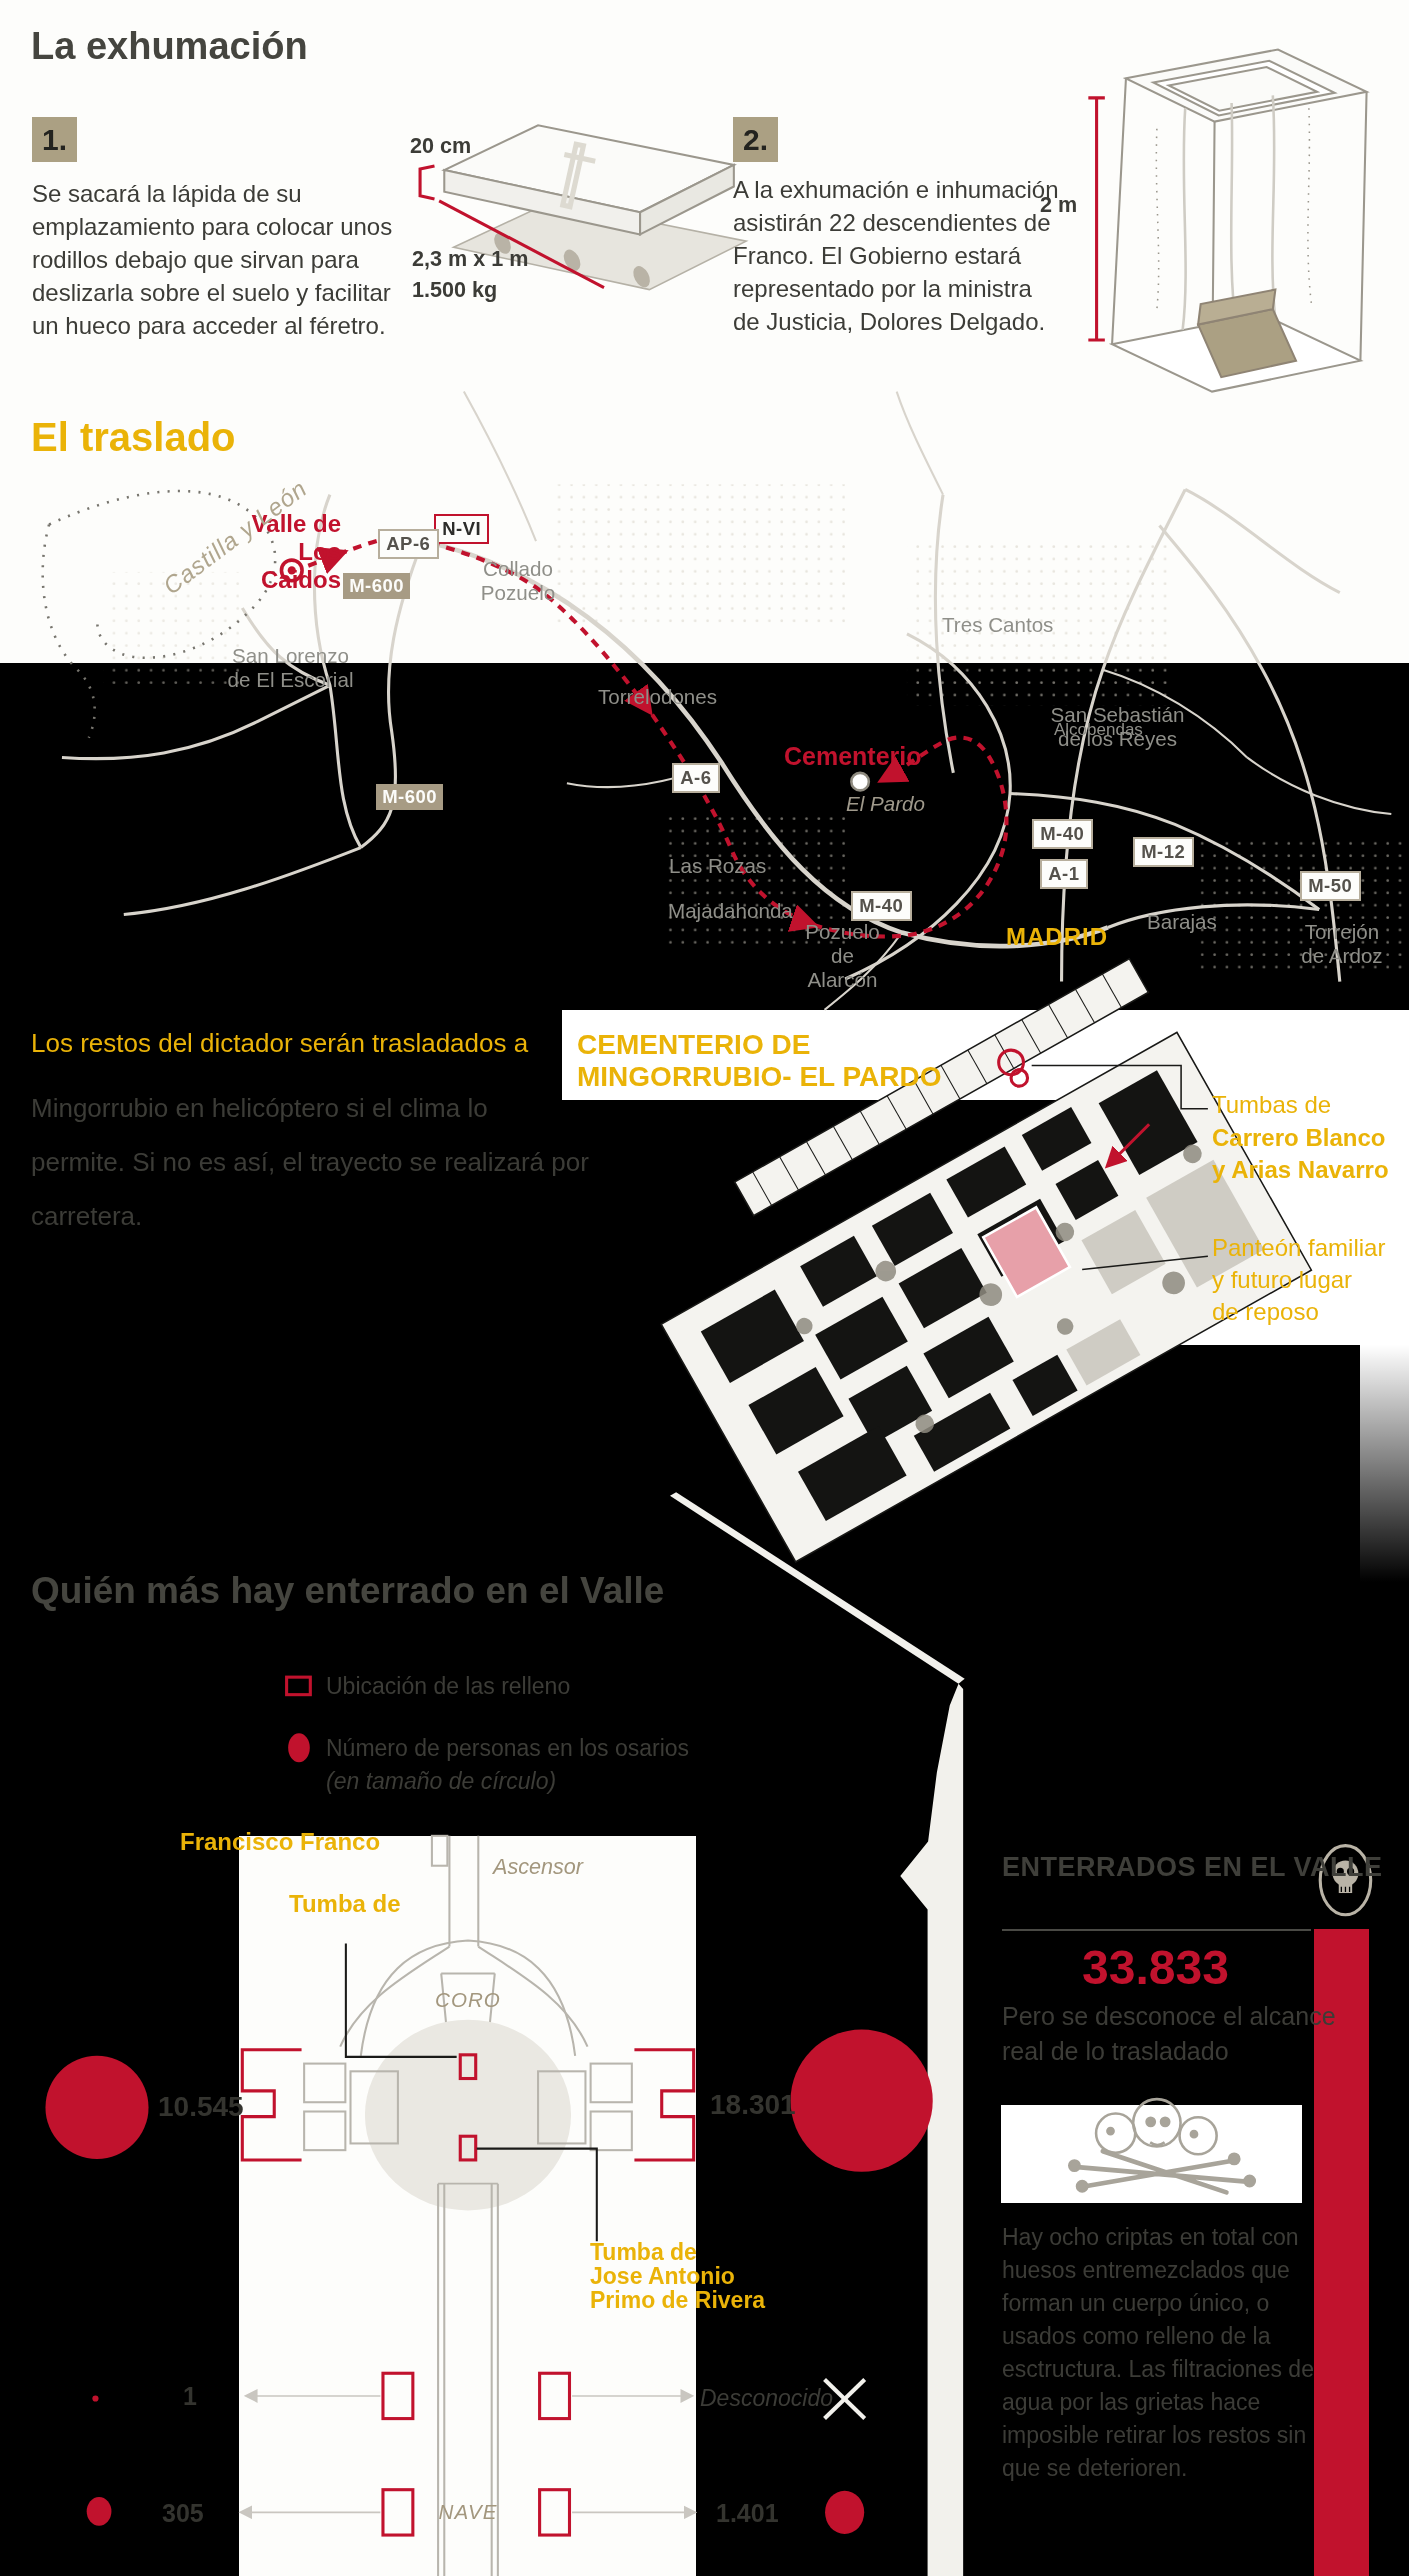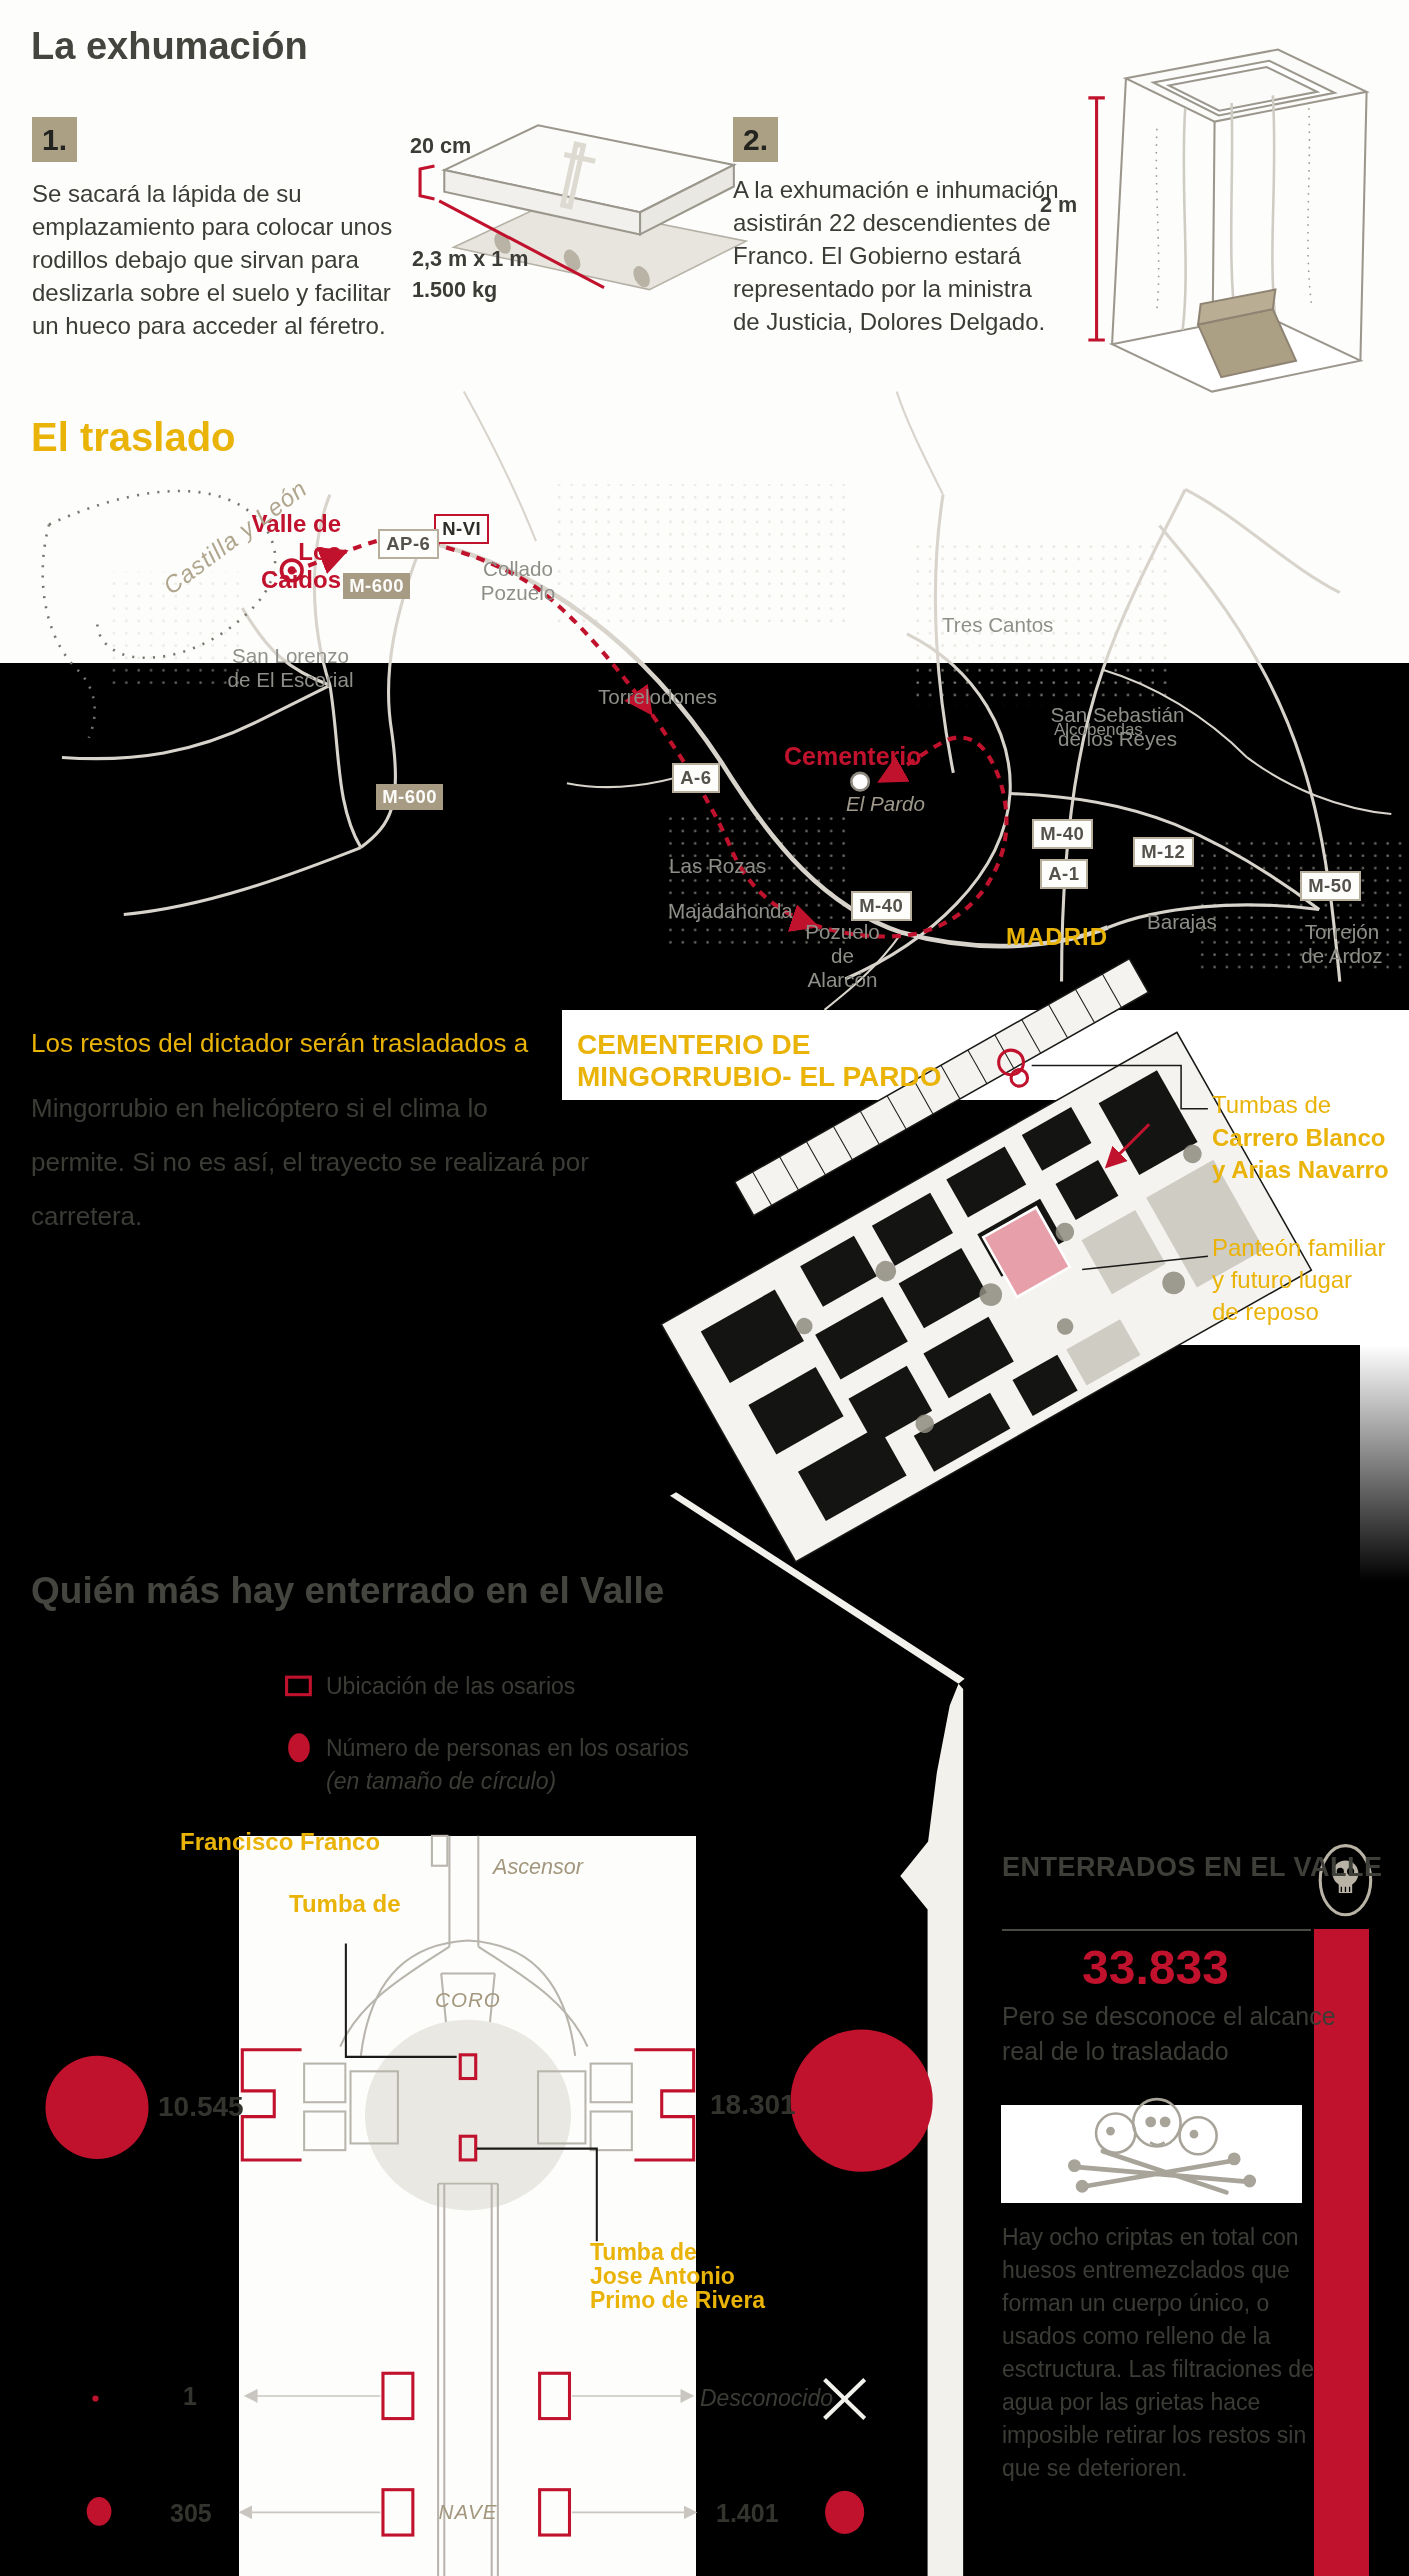--- a/index.html
+++ b/index.html
@@ -380,39 +380,39 @@
 <div class="lb pre b dark" style="left:577px;top:1029px;font-size:28px;line-height:32px;">CEMENTERIO DE
 MINGORRUBIO- EL PARDO</div>
 <div class="lb dark" style="left:1212px;top:1091px;font-size:24px;">Tumbas de</div>
 <div class="lb pre b dark" style="left:1212px;top:1122px;font-size:24px;line-height:32px;">Carrero Blanco
 y Arias Navarro</div>
 <div class="lb pre dark" style="left:1212px;top:1232px;font-size:24px;line-height:32px;">Panteón familiar
 y futuro lugar
 de reposo</div>
 
 <div class="lb b head" style="left:31px;top:1570px;font-size:37px;">Quién más hay enterrado en el Valle</div>
-<div class="lb dim" style="left:326px;top:1673px;font-size:23px;">Ubicación de las osarios</div>
+<div class="lb dim" style="left:326px;top:1673px;font-size:23px;">Ubicación de las relleno</div>
 <div class="lb dim" style="left:326px;top:1735px;font-size:23px;">Número de personas en los osarios</div>
 <div class="lb i dim" style="left:326px;top:1768px;font-size:23px;">(en tamaño de círculo)</div>
 
 <div class="lb i tan" style="left:493px;top:1854px;font-size:21.6px;">Ascensor</div>
 <div class="lb i tan ctr" style="left:427px;top:1988px;width:82px;font-size:20.6px;letter-spacing:1px;">CORO</div>
 <div class="lb i tan ctr" style="left:427px;top:2500px;width:82px;font-size:20.6px;letter-spacing:1px;">NAVE</div>
 
 <div class="lb b dark" style="left:289px;top:1890px;font-size:24px;">Tumba de</div>
 <div class="lb b dark" style="left:180px;top:1828px;font-size:24px;">Francisco Franco</div>
 <div class="lb pre b dark" style="left:590px;top:2240px;font-size:23px;line-height:24px;">Tumba de
 Jose Antonio
 Primo de Rivera</div>
 
 <div class="lb b dim2" style="left:158px;top:2091px;font-size:28px;">10.545</div>
 <div class="lb b dim2" style="left:710px;top:2089px;font-size:28px;">18.301</div>
 <div class="lb b dim2" style="left:183px;top:2382px;font-size:25px;">1</div>
 <div class="lb i dim" style="left:700px;top:2385px;font-size:23px;">Desconocido</div>
-<div class="lb b dim2" style="left:170px;top:2499px;font-size:25px;">305</div>
+<div class="lb b dim2" style="left:162px;top:2499px;font-size:25px;">305</div>
 <div class="lb b dim2" style="left:716px;top:2499px;font-size:25px;">1.401</div>
 
 <div class="lb b" style="left:1002px;top:1852px;font-size:27px;color:#3f3f3a;letter-spacing:0.5px;">ENTERRADOS EN EL VALLE</div>
 <div class="lb b red ctr" style="left:1001px;top:1940px;width:309px;font-size:48px;">33.833</div>
 <div class="lb pre dim" style="left:1002px;top:1999px;font-size:25px;line-height:35px;">Pero se desconoce el alcance
 real de lo trasladado</div>
 <div class="lb pre dim" style="left:1002px;top:2221px;font-size:23px;line-height:33px;">Hay ocho criptas en total con
 huesos entremezclados que
 forman un cuerpo único, o
 usados como relleno de la

